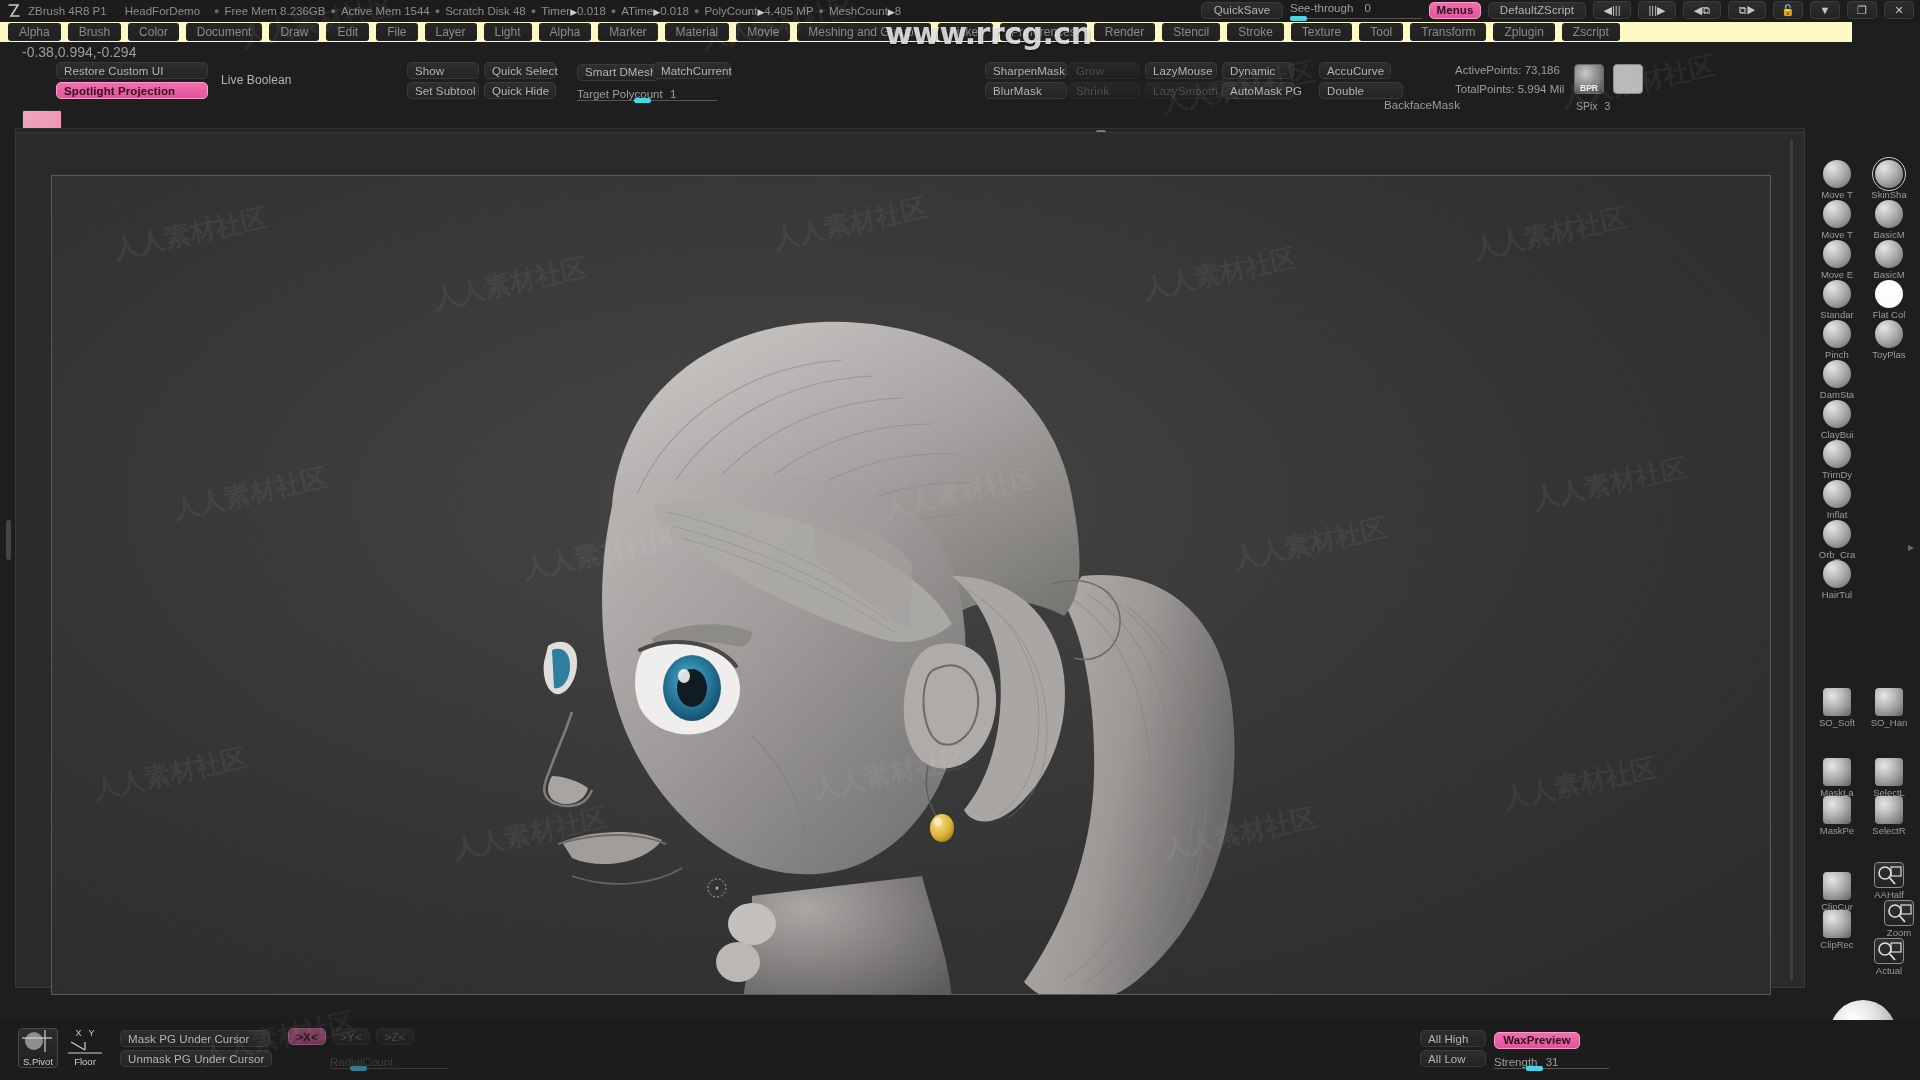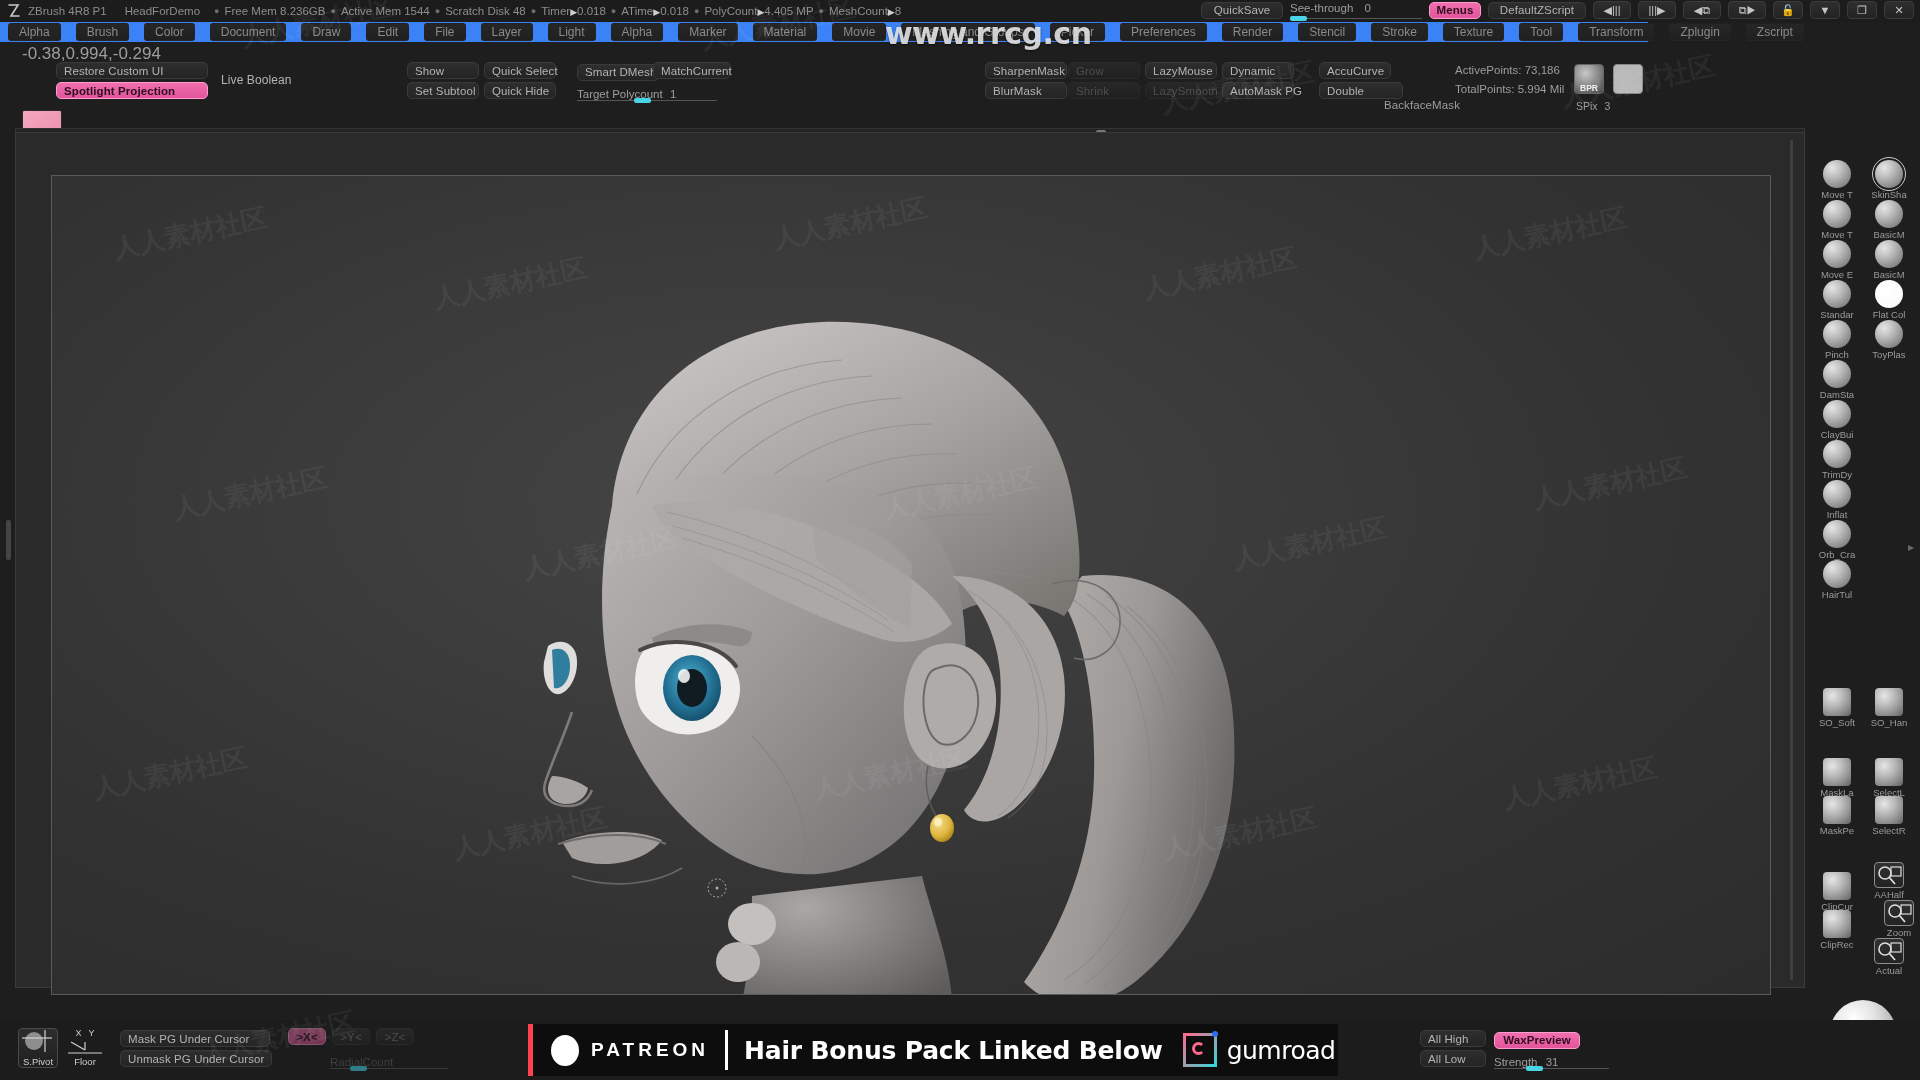--- a/index.html
+++ b/index.html
@@ -49,23 +49,23 @@
   #status-right{ position:absolute; right:6px; top:1px; display:flex; align-items:center; gap:7px; }
   .icon-btn{
     width:30px;height:18px;border:1px solid #3b3b3b;border-radius:4px;
     background:linear-gradient(#2e2e2e,#232323);
     display:flex;align-items:center;justify-content:center;color:#c6c6c6;font-size:11px;
   }
   .icon-btn.wide{width:38px;}
 
   
   #menubar{
-    position:absolute; left:0; top:22px; width:1648px; height:20px;
-    display:flex; align-items:center; gap:12px; padding-left:8px;
-    background:#3b82f6;
+    position:absolute; left:0; top:22px; width:1852px; height:20px;
+    display:flex; align-items:center; gap:4px; padding-left:8px;
+    background:#fef9c3;
   }
   .menu-item{
     font-size:12px; color:#8b8b8b; padding:1px 10px; border-radius:3px;
     background:linear-gradient(#262626,#202020); border:1px solid transparent;
     margin-right:3px; white-space:nowrap;
   }
 
   
   .wm-main{
     position:absolute; left:885px; top:16px; font-size:30px; font-weight:bold;
@@ -235,21 +235,21 @@
       <div class="menu-item">Render</div>
       <div class="menu-item">Stencil</div>
       <div class="menu-item">Stroke</div>
       <div class="menu-item">Texture</div>
       <div class="menu-item">Tool</div>
       <div class="menu-item">Transform</div>
       <div class="menu-item">Zplugin</div>
       <div class="menu-item">Zscript</div>
     </div>
 
-  <div style="position:absolute;left:22px;top:44px;font-size:17px;color:#9d9d9d;">-0.38,0.994,-0.294</div>
+  <div style="position:absolute;left:22px;top:44px;font-size:14px;color:#9d9d9d;">-0.38,0.994,-0.294</div>
 
   <div id="shelf">
 
     <div id="uithumb"></div>
 
     <div class="shelf-col row2" style="left:56px;top:14px;">
       <div class="zbtn" style="width:152px;">Restore Custom UI</div>
       <div class="zbtn pink" style="width:152px;">Spotlight Projection</div>
     </div>
     <div class="zbtn flat" style="position:absolute;left:214px;top:23px;font-size:12px;color:#b4b4b4;">Live Boolean</div>
@@ -669,29 +669,14 @@
         <span class="slider-label">
           <span>Strength</span>
           <span style="margin-left:5px;">31</span>
         </span>
         <div class="slider-track"></div>
         <div class="slider-knob" style="left:32px;"></div>
       </div>
     </div>
   </div>
 
-  <div id="promo">
-    <div id="patreon-logo">
-      <div id="patreon-dot"></div>
-      <div id="patreon-word">PATREON</div>
-    </div>
-    <div id="promo-sep"></div>
-    <div id="promo-text">Hair Bonus Pack Linked Below</div>
-    <div id="gumroad">
-      <div id="gumroad-mark">
-        <div style="position:absolute;left:6px;top:6px;width:13px;height:13px;border:3px solid #ff6a8a;border-radius:50%;border-right-color:transparent;"></div>
-        <div style="position:absolute;right:-4px;top:-5px;width:6px;height:6px;border-radius:50%;background:#2f6df6;"></div>
-      </div>
-      <div id="gumroad-word">gumroad</div>
-    </div>
-  </div>
 
 </div>
 
 </body></html>

